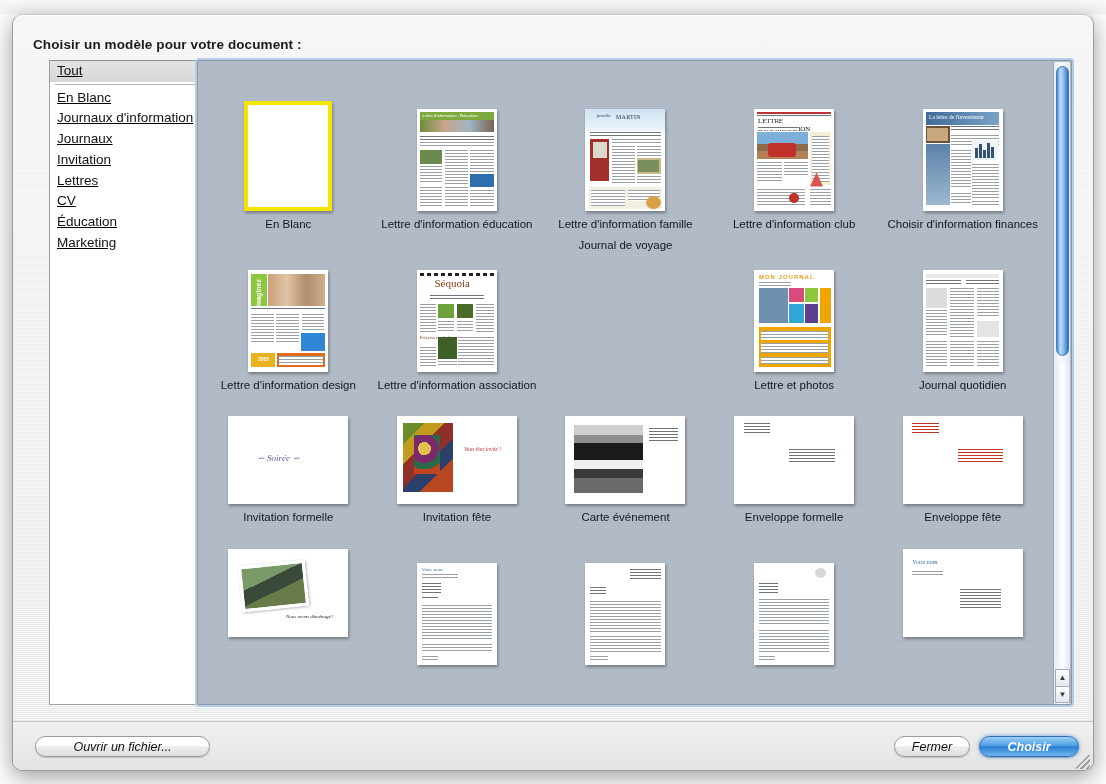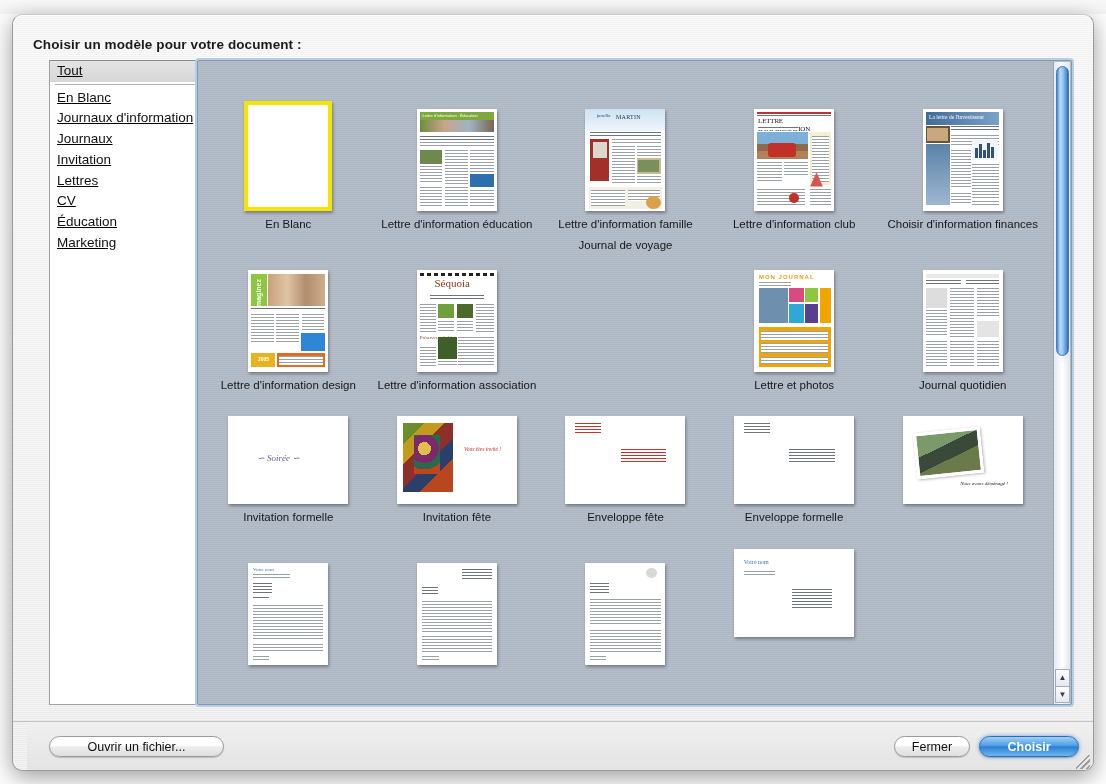--- a/index.html
+++ b/index.html
@@ -177,22 +177,23 @@
   #arrow-up { bottom: 19px; border-bottom: none; }
   #arrow-down { bottom: 2px; }
   .arrow-glyph { font-size: 8px; color: #3a3a3a; line-height: 8px; }
 
   
   #footer-sep {
     position: absolute; left: 0; right: 0; top: 706px;
     height: 1px; background: #c4c4c4;
   }
   #footer {
-    position: absolute; left: 14px; right: 0; top: 707px; height: 50px;
+    position: absolute; left: 0; right: 0; top: 707px; height: 50px;
     background: linear-gradient(180deg,#f0f0f0,#e3e3e3);
+    font-style: italic;
   }
   .btn {
     position: absolute;
     height: 21px;
     border-radius: 11px;
     font-size: 12.5px;
     color: #101010;
     display: flex; align-items: center; justify-content: center;
     border: 1px solid #9a9a9a;
     background: linear-gradient(180deg,#ffffff 0%,#fdfdfd 45%,#ededed 52%,#dedede 100%);
@@ -473,37 +474,48 @@
                   <div style="position:absolute;left:56%;top:33%;font-size:5.5px;color:#c2362a;font-family:'Liberation Serif',serif;font-style:italic;line-height:9px;width:40%">Vous êtes invité !</div>
                 </div>
               </div>
             </div>
             <div class="caption">Invitation fête</div>
           </div>
           <div class="cell">
             <div class="thumb-wrap short">
               <div class="thumb wide">
                 <div class="pg">
+                  <div class="bar" style="left:7%;top:10%;width:58%;height:78%;background:linear-gradient(180deg,#cfcfcf 0 14%,#8e8e8e 14% 26%,#1a1a1a 26% 52%,#efefef 52% 64%,#3a3a3a 64% 78%,#6a6a6a 78% 100%);"></div>
+                  <div class="txtd" style="left:70%;top:14%;width:24%;height:14%"></div>
+                </div>
+              </div>
+            </div>
+            <div class="caption">Carte événement</div>
+          </div>
+          <div class="cell">
+            <div class="thumb-wrap short">
+              <div class="thumb wide">
+                <div class="pg">
+                  <div class="txtd" style="left:8%;top:8%;width:22%;height:12%"></div>
+                  <div class="txtd" style="left:46%;top:38%;width:38%;height:16%"></div>
+                </div>
+              </div>
+            </div>
+            <div class="caption">Enveloppe formelle</div>
+          </div>
+          <div class="cell">
+            <div class="thumb-wrap short">
+              <div class="thumb wide">
+                <div class="pg">
                   <div class="txt" style="left:8%;top:8%;width:22%;height:12%;background:repeating-linear-gradient(180deg,#c2362a 0 1px,#fff 1px 3px)"></div>
                   <div class="txt" style="left:46%;top:38%;width:38%;height:16%;background:repeating-linear-gradient(180deg,#c2362a 0 1px,#fff 1px 3px)"></div>
                 </div>
               </div>
             </div>
             <div class="caption">Enveloppe fête</div>
-          </div>
-          <div class="cell">
-            <div class="thumb-wrap short">
-              <div class="thumb wide">
-                <div class="pg">
-                  <div class="txtd" style="left:8%;top:8%;width:22%;height:12%"></div>
-                  <div class="txtd" style="left:46%;top:38%;width:38%;height:16%"></div>
-                </div>
-              </div>
-            </div>
-            <div class="caption">Enveloppe formelle</div>
           </div>
           <div class="cell">
             <div class="thumb-wrap short">
               <div class="thumb wide">
                 <div class="pg">
                   <div class="bar" style="left:10%;top:16%;width:56%;height:52%;background:linear-gradient(160deg,#7a9a6a 0 35%,#3a4a3a 35% 60%,#6a7a4a 60% 100%);transform:rotate(-6deg);border:3px solid #fff;box-shadow:1px 1px 3px rgba(0,0,0,.3)"></div>
                   <div style="position:absolute;left:48%;top:74%;font-size:5px;color:#222;font-family:'Liberation Serif',serif;font-style:italic">Nous avons déménagé !</div>
                 </div>
               </div>
             </div>

